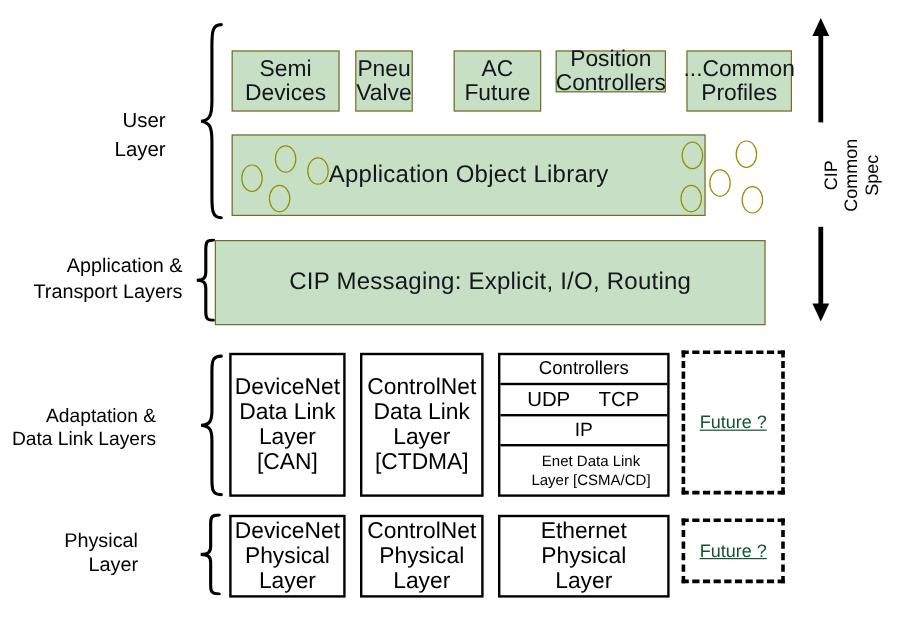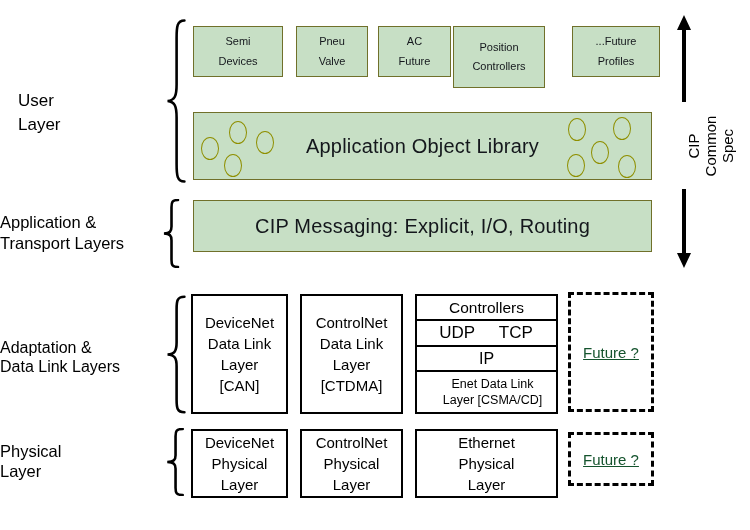--- a/index.html
+++ b/index.html
@@ -5,33 +5,33 @@
   html,body{margin:0;padding:0;background:#fff;}
   .canvas{
     position:relative;width:750px;height:530px;background:#ffffff;
     font-family:"Liberation Sans",sans-serif;color:#000;overflow:hidden;
   }
   .greenbox{
     position:absolute;background:#c7dfc5;border:1.6px solid #70702a;
     box-sizing:border-box;display:flex;align-items:center;justify-content:center;
     text-align:center;white-space:pre-line;color:#14171c;
   }
-  .profile{font-size:11px;line-height:19.5px;}
+  .profile{font-size:19px;line-height:19.5px;margin-top:16px;}
   .bigtext{font-size:20px;letter-spacing:.2px;}
   .whitebox{
     position:absolute;background:#fff;border:2.5px solid #000;box-sizing:border-box;
     display:flex;align-items:center;justify-content:center;text-align:center;
-    white-space:pre-line;font-size:15px;line-height:21px;color:#000;
+    white-space:pre-line;font-size:19px;line-height:21px;color:#000;
   }
   .dashedbox{
     position:absolute;background:#fff;border:3px dashed #000;box-sizing:border-box;
     display:flex;align-items:center;justify-content:center;font-size:15px;color:#14532d;text-decoration:underline;
   }
   .sidelabel{
-    position:absolute;text-align:left;white-space:pre-line;
+    position:absolute;text-align:right;white-space:pre-line;
     font-size:16.5px;line-height:21px;color:#000;
   }
   .lbl-user{left:18px;top:89px;width:120px;line-height:24px;font-size:17px;}
   .lbl-app{left:0px;top:212px;width:152px;}
   .lbl-adapt{left:0px;top:338px;width:130px;font-size:16px;line-height:19px;}
   .lbl-phys{left:0px;top:441px;width:115px;line-height:20px;}
   .brace{position:absolute;}
   .brace svg{display:block;width:100%;height:100%;}
   .ellipse{
     position:absolute;width:18px;height:23px;border:1.7px solid #8f8f00;
@@ -92,45 +92,45 @@
       </svg>
   </div>
   <div class="brace" style="left:164px;top:428px;width:22px;height:68px">
     <svg viewBox="0 0 20 100" preserveAspectRatio="none">
         <path d="M17 1.5 C11 1.5 10.5 5 10.5 12 L10.5 40 C10.5 47 9 49.5 3 50 C9 50.5 10.5 53 10.5 60 L10.5 88 C10.5 95 11 98.5 17 98.5" fill="none" stroke="#000" stroke-width="2.6" vector-effect="non-scaling-stroke" stroke-linecap="round"></path>
       </svg>
   </div>
 
   <div class="greenbox profile" style="left:193px;top:26px;width:90px;height:51px">Semi
 Devices</div>
-  <div class="greenbox profile" style="left:296px;top:26px;width:72px;height:51px">Pneu
+  <div class="greenbox profile" style="left:296px;top:26px;width:48px;height:51px">Pneu
 Valve</div>
   <div class="greenbox profile" style="left:378px;top:26px;width:73px;height:51px">AC
 Future</div>
-  <div class="greenbox profile" style="left:453px;top:26px;width:92px;height:62px">Position
+  <div class="greenbox profile" style="left:463px;top:26px;width:92px;height:35px">Position
 Controllers</div>
-  <div class="greenbox profile" style="left:572px;top:26px;width:88px;height:51px">...Future
+  <div class="greenbox profile" style="left:572px;top:26px;width:88px;height:51px">...Common
 Profiles</div>
 
-  <div class="greenbox bigtext" style="left:193px;top:112px;width:459px;height:68px">
+  <div class="greenbox bigtext" style="left:193px;top:112px;width:395px;height:68px">
     <span>Application Object Library</span>
   </div>
 
   <div class="ellipse" style="left:229px;top:121px"></div>
   <div class="ellipse" style="left:201px;top:137px"></div>
   <div class="ellipse" style="left:256px;top:131px"></div>
   <div class="ellipse" style="left:224px;top:154px"></div>
 
   <div class="ellipse" style="left:568px;top:118px"></div>
   <div class="ellipse" style="left:613px;top:117px"></div>
   <div class="ellipse" style="left:591px;top:141px"></div>
   <div class="ellipse" style="left:567px;top:154px"></div>
   <div class="ellipse" style="left:618px;top:155px"></div>
 
-  <div class="greenbox bigtext" style="left:193px;top:200px;width:459px;height:52px">
+  <div class="greenbox bigtext" style="left:179px;top:200px;width:459px;height:71px">
     <span>CIP Messaging: Explicit, I/O, Routing</span>
   </div>
 
   <div class="tri tri-up" style="left:677px;top:15px"></div>
   <div class="shaft" style="left:682px;top:28px;height:74px"></div>
   <div class="rotlabel">CIP
 Common
 Spec</div>
   <div class="shaft" style="left:682px;top:189px;height:65px"></div>
   <div class="tri tri-down" style="left:677px;top:253px"></div>

